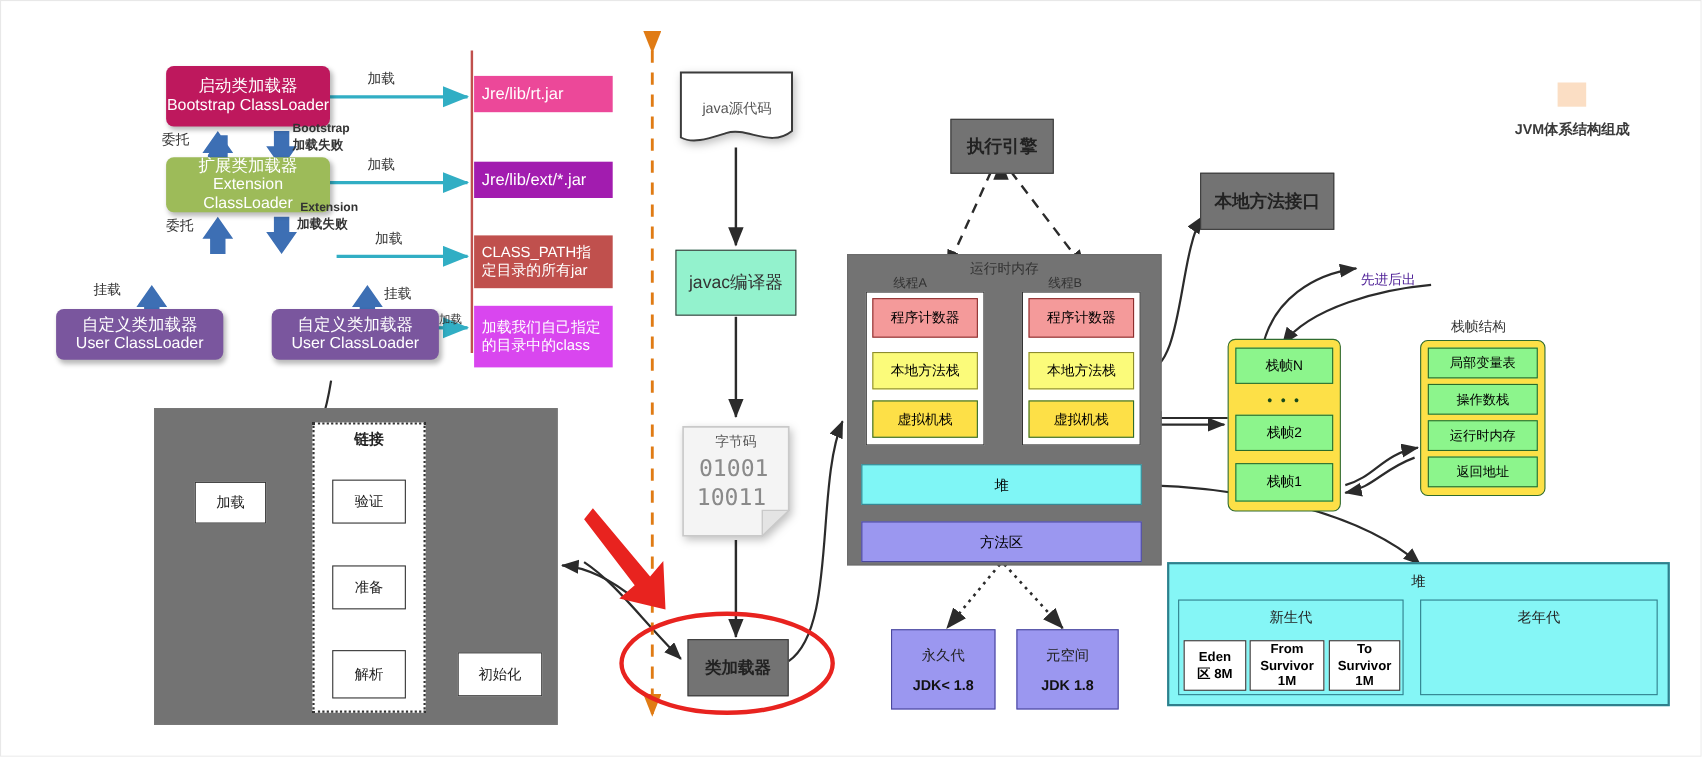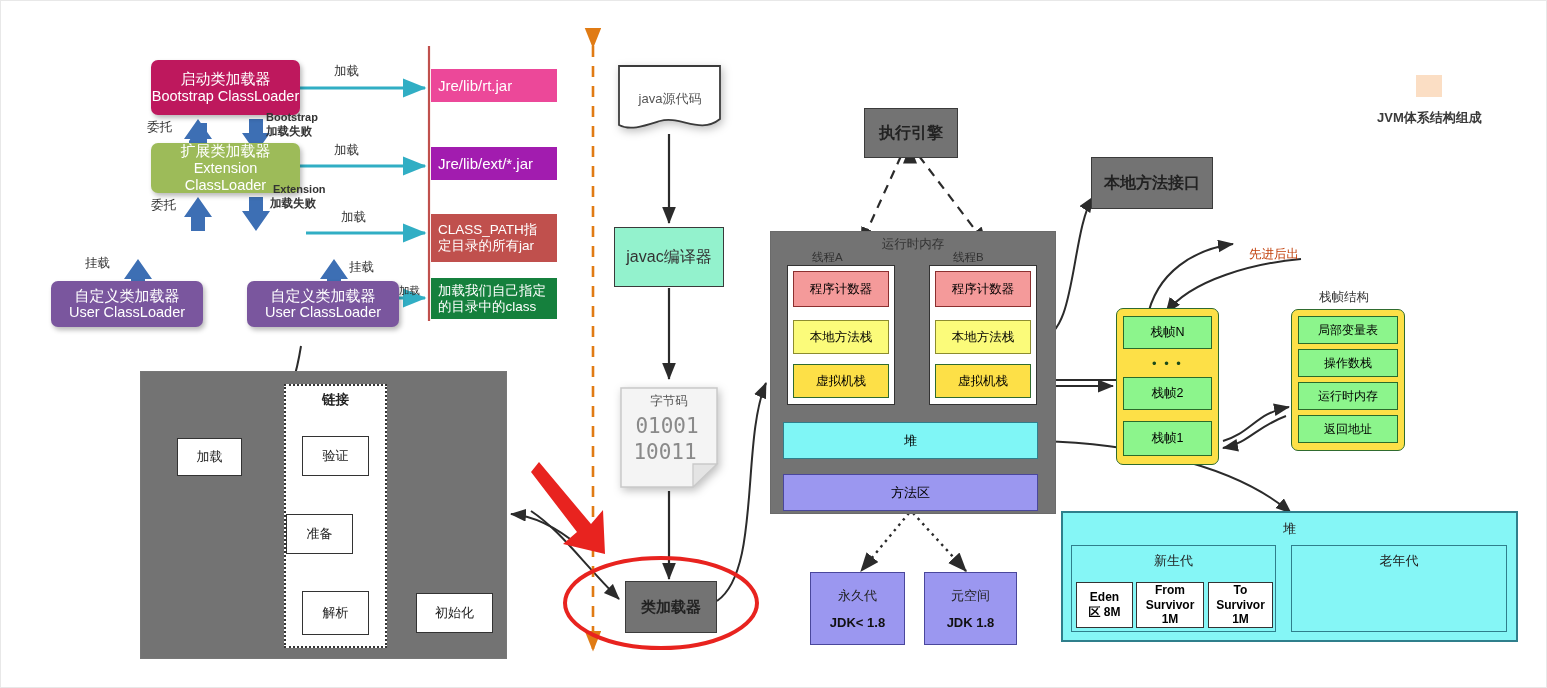--- a/index.html
+++ b/index.html
@@ -139,21 +139,21 @@
   </div>
 
   <div class="abs cl-box center col" style="left:246px;top:280px;width:152px;height:46px;background:#7a569e;">
     <div class="cn">自定义类加载器</div>
     <div class="en">User ClassLoader</div>
   </div>
 
   <div class="abs tgt" style="left:430px;top:68px;width:126px;height:33px;background:#ec4899;">Jre/lib/rt.jar</div>
   <div class="abs tgt" style="left:430px;top:146px;width:126px;height:33px;background:#a21caf;">Jre/lib/ext/*.jar</div>
   <div class="abs tgt" style="left:430px;top:213px;width:126px;height:48px;background:#c0504d;font-size:13.5px;">CLASS_PATH指定目录的所有jar</div>
-  <div class="abs tgt" style="left:430px;top:277px;width:126px;height:41px;background:#15803d;font-size:13.5px;">加载我们自己指定的目录中的class</div>
+  <div class="abs tgt" style="left:430px;top:277px;width:126px;height:56px;background:#d946ef;font-size:13.5px;">加载我们自己指定的目录中的class</div>
 
   <div class="lbl" style="left:333px;top:62px;">加载</div>
   <div class="lbl" style="left:333px;top:141px;">加载</div>
   <div class="lbl" style="left:340px;top:208px;">加载</div>
   <div class="lbl" style="left:398px;top:283px;font-size:10.5px;">加载</div>
 
   <div class="lbl" style="left:146px;top:118px;">委托</div>
   <div class="lbl" style="left:150px;top:196px;">委托</div>
   <div class="lbl" style="left:84px;top:254px;">挂载</div>
   <div class="lbl" style="left:348px;top:258px;">挂载</div>
@@ -163,21 +163,21 @@
   <div class="lbl lbl-b" style="left:272px;top:182px;font-size:11px;">Extension</div>
   <div class="lbl lbl-b" style="left:269px;top:195px;font-size:11.5px;">加载失败</div>
 
   <div class="abs peach" style="left:139px;top:370px;width:367px;height:288px;border:1.5px solid #777;"></div>
 
   <div class="abs" style="left:283px;top:383px;width:103px;height:264px;border:2.5px dotted #333;background:#fff;"></div>
   <div class="abs center" style="left:283px;top:388px;width:103px;height:22px;font-size:13.5px;font-weight:bold;color:#222;">链接</div>
 
   <div class="abs fbox" style="left:176px;top:437px;width:65px;height:38px;">加载</div>
   <div class="abs fbox" style="left:301px;top:435px;width:67px;height:40px;">验证</div>
-  <div class="abs fbox" style="left:285px;top:513px;width:67px;height:40px;text-align:center;">准备</div>
+  <div class="abs fbox" style="left:301px;top:513px;width:67px;height:40px;text-align:center;">准备</div>
   <div class="abs fbox" style="left:301px;top:590px;width:67px;height:44px;">解析</div>
   <div class="abs fbox" style="left:415px;top:592px;width:77px;height:40px;">初始化</div>
 
   <svg class="abs doc-note" style="left:615px;top:62px;width:108px;height:72px;">
     <path d="M3,3 L104,3 L104,56 C84,72 64,52 44,58 C28,63 14,68 3,62 Z" fill="#fff" stroke="#3b3b3b" stroke-width="1.8"></path>
   </svg>
   <div class="abs center" style="left:615px;top:88px;width:108px;height:20px;font-size:13px;color:#555;">java源代码</div>
 
   <div class="abs mint center" style="left:613px;top:226px;width:110px;height:60px;font-size:16px;color:#333;">javac编译器</div>
 
@@ -230,21 +230,21 @@
   </div>
 
   <div class="abs peach center" style="left:1090px;top:156px;width:122px;height:52px;border:1.8px solid #3b3b3b;font-size:16px;font-weight:bold;color:#222;">本地方法接口</div>
 
   <div class="abs green" style="left:1115px;top:307px;width:103px;height:157px;border-radius:7px;"></div>
   <div class="abs greenlt center" style="left:1122px;top:315px;width:89px;height:33px;font-size:12.5px;">栈帧N</div>
   <div class="abs center" style="left:1122px;top:352px;width:89px;height:20px;font-size:13px;color:#1a4a1a;letter-spacing:2px;">• • •</div>
   <div class="abs greenlt center" style="left:1122px;top:376px;width:89px;height:33px;font-size:12.5px;">栈帧2</div>
   <div class="abs greenlt center" style="left:1122px;top:420px;width:89px;height:35px;font-size:12.5px;">栈帧1</div>
 
-  <div class="abs" style="left:1236px;top:245px;font-size:12.5px;color:#c2410c;margin-left:12px;">先进后出</div>
+  <div class="abs" style="left:1236px;top:245px;font-size:12.5px;color:#4c1d95;">先进后出</div>
 
   <div class="abs" style="left:1318px;top:288px;font-size:12.5px;color:#333;">栈帧结构</div>
   <div class="abs green" style="left:1290px;top:308px;width:114px;height:142px;border-radius:7px;"></div>
   <div class="abs greenlt center" style="left:1297px;top:315px;width:100px;height:28px;font-size:12px;">局部变量表</div>
   <div class="abs greenlt center" style="left:1297px;top:348px;width:100px;height:28px;font-size:12px;">操作数栈</div>
   <div class="abs greenlt center" style="left:1297px;top:381px;width:100px;height:28px;font-size:12px;">运行时内存</div>
   <div class="abs greenlt center" style="left:1297px;top:414px;width:100px;height:28px;font-size:12px;">返回地址</div>
 
   <div class="abs cyan-big" style="left:1060px;top:510px;width:457px;height:131px;"></div>
   <div class="abs center" style="left:1060px;top:518px;width:457px;height:20px;font-size:13px;color:#222;">堆</div>

